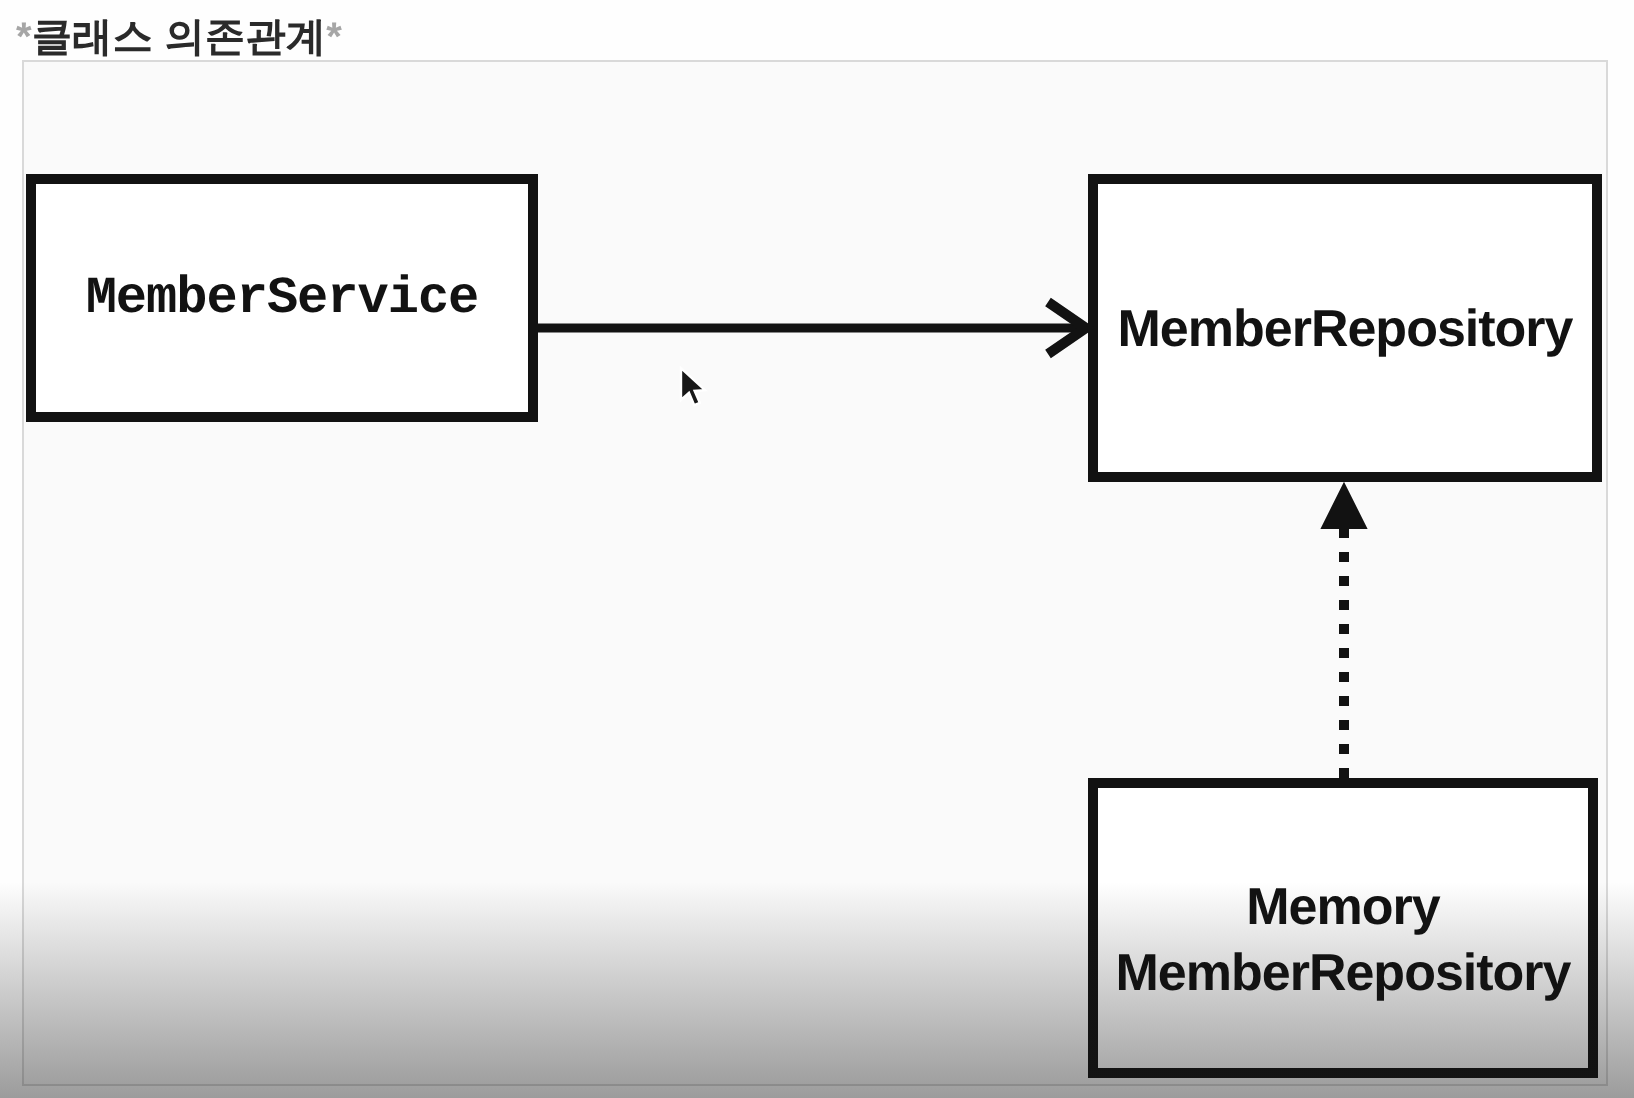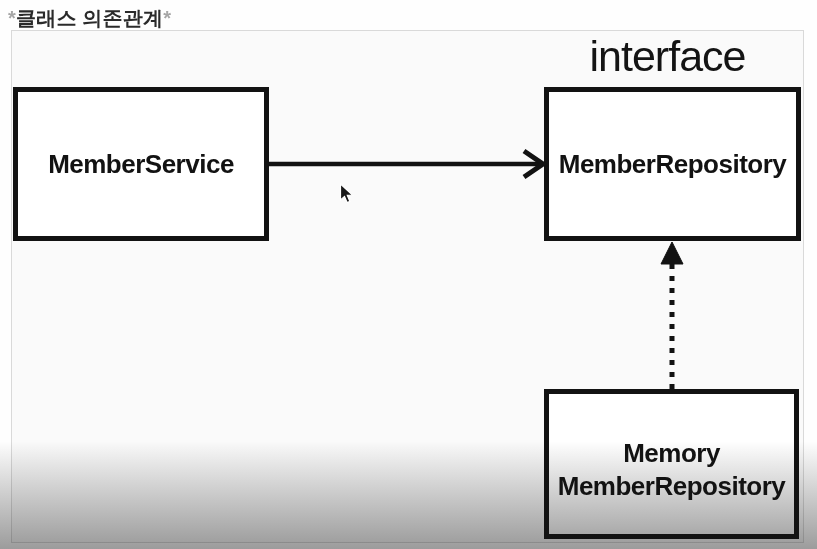--- a/index.html
+++ b/index.html
@@ -23,42 +23,41 @@
     text-align:center;font-size:43px;line-height:46px;
     font-weight:400;color:#141414;letter-spacing:-1px;
   }
   .node{
     position:absolute;box-sizing:border-box;
     border:5px solid #121212;background:#ffffff;
     display:flex;flex-direction:column;align-items:center;justify-content:center;
     font-weight:700;font-size:26px;line-height:33px;color:#121212;
     text-align:center;letter-spacing:-.5px;
   }
-  .node-member-service{left:1px;top:56px;width:256px;height:154px;}
+  .node-member-service{left:1px;top:56px;width:256px;height:124px;font-family:Liberation Mono, monospace;}
   .node-member-repository{left:532px;top:56px;width:257px;height:154px;}
   .node-memory{left:532px;top:358px;width:255px;height:150px;padding-top:12px;}
   .connectors{position:absolute;left:0;top:0;width:793px;height:513px;}
   .connectors *{stroke:#121212;}
   .cursor{position:absolute;left:327px;top:152px;width:15px;height:22px;}
   .bottom-fade{
     position:absolute;left:0;top:441px;width:817px;height:108px;
     background:linear-gradient(to bottom, rgba(20,20,20,0) 0%, rgba(20,20,20,0.42) 100%);
     pointer-events:none;z-index:5;
   }
 </style>
 </head>
 <body>
 
 <div class="doc-title">
   <span class="ast">*</span><span>클래스 의존관계</span><span class="ast">*</span>
 </div>
 
 <div class="slide">
 
-  <div class="interface-label">interface</div>
 
   <div class="node node-member-service">
     <span>MemberService</span>
   </div>
 
   <div class="node node-member-repository">
     <span>MemberRepository</span>
   </div>
 
   <div class="node node-memory">

